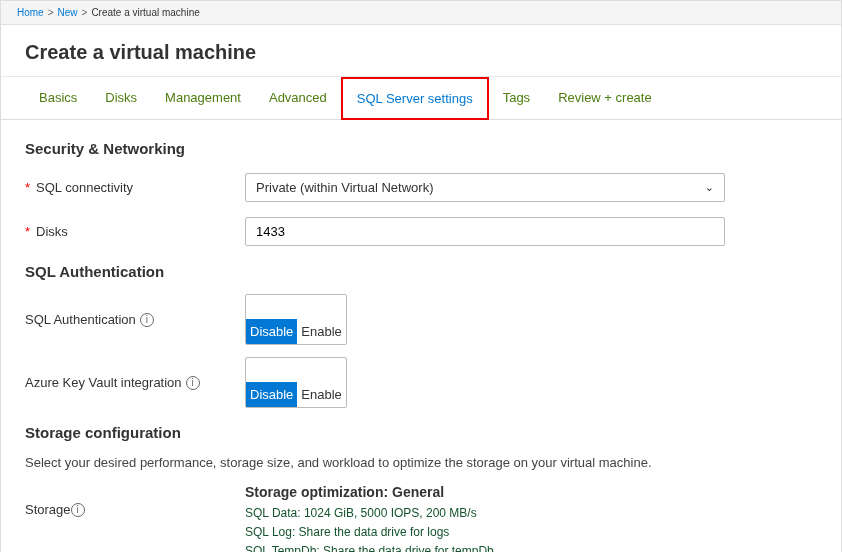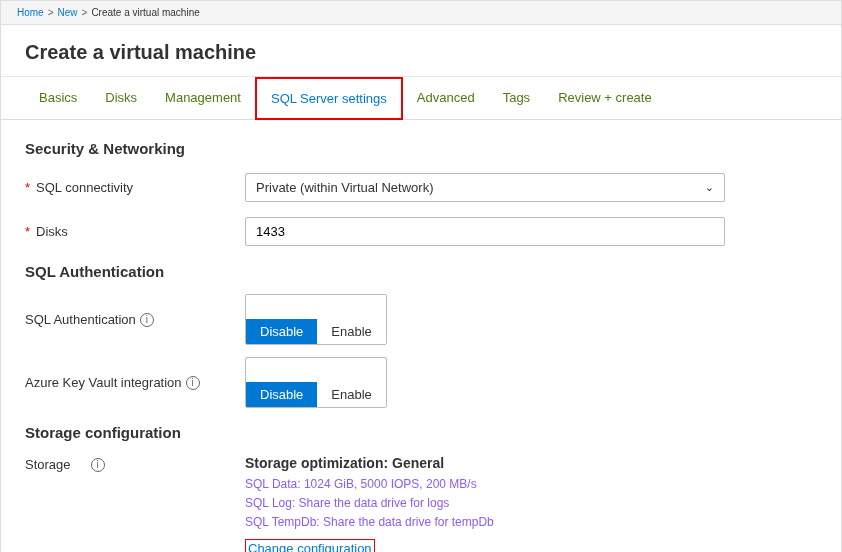--- a/index.html
+++ b/index.html
@@ -143,21 +143,21 @@
     }
     .toggle-group {
       display: flex;
       align-items: center;
       border: 1px solid #bbb;
       border-radius: 2px;
       overflow: hidden;
       width: fit-content;
     }
     .toggle-btn {
-      padding: 5px 14px;
+      padding: 5px 4px;
       font-size: 13px;
       cursor: pointer;
       border: none;
       background: #fff;
       color: #333;
       margin-top: 24px;
     }
     .toggle-btn.active {
       background: #0078d4;
       color: #fff;
@@ -176,34 +176,35 @@
       gap: 0;
     }
     .storage-label {
       width: 220px;
       font-size: 13px;
       color: #333;
       flex-shrink: 0;
       padding-top: 2px;
       display: flex;
       align-items: center;
-      gap: 20px;
+      gap: 0;
+      margin-top: 16px;
     }
     .storage-info-box {
       flex: 1;
     }
     .storage-title {
       font-weight: 700;
       font-size: 14px;
       color: #333;
       margin-bottom: 4px;
     }
     .storage-detail {
       font-size: 12px;
-      color: #8b5cf6;
+      color: #14532d;
       line-height: 1.6;
     }
     .change-config-link {
       color: #0078d4;
       cursor: pointer;
       font-size: 13px;
       display: inline-block;
       margin-top: 6px;
       border: 1px solid #e00;
       padding: 1px 2px;
@@ -223,22 +224,22 @@
   </div>
 
   <div class="page-header">
     <div class="page-title">Create a virtual machine</div>
   </div>
 
   <div class="tabs-bar">
     <div class="tab-item">Basics</div>
     <div class="tab-item">Disks</div>
     <div class="tab-item">Management</div>
+    <div class="tab-item">Advanced</div>
     <div class="tab-item active-tab">SQL Server settings</div>
-    <div class="tab-item">Advanced</div>
     <div class="tab-item">Tags</div>
     <div class="tab-item">Review + create</div>
   </div>
 
   <div class="content-area">
 
     <div class="section-title">Security &amp; Networking</div>
 
     <div class="form-row">
       <div class="form-label">
@@ -287,20 +288,21 @@
       <div class="form-control-area">
         <div class="toggle-group">
           <button class="toggle-btn active">Disable</button>
           <button class="toggle-btn">Enable</button>
         </div>
       </div>
     </div>
 
     <div class="storage-config-section">
       <div class="section-title">Storage configuration</div>
+      <div class="storage-desc">Select your desired performance, storage size, and workload to optimize the storage on your virtual machine.</div>
 
       <div class="storage-form-row">
         <div class="storage-label">
           <span>Storage</span>
           <span class="info-icon">i</span>
         </div>
         <div class="storage-info-box">
           <div class="storage-title">Storage optimization: General</div>
           <div class="storage-detail">SQL Data: 1024 GiB, 5000 IOPS, 200 MB/s</div>
           <div class="storage-detail">SQL Log: Share the data drive for logs</div>

